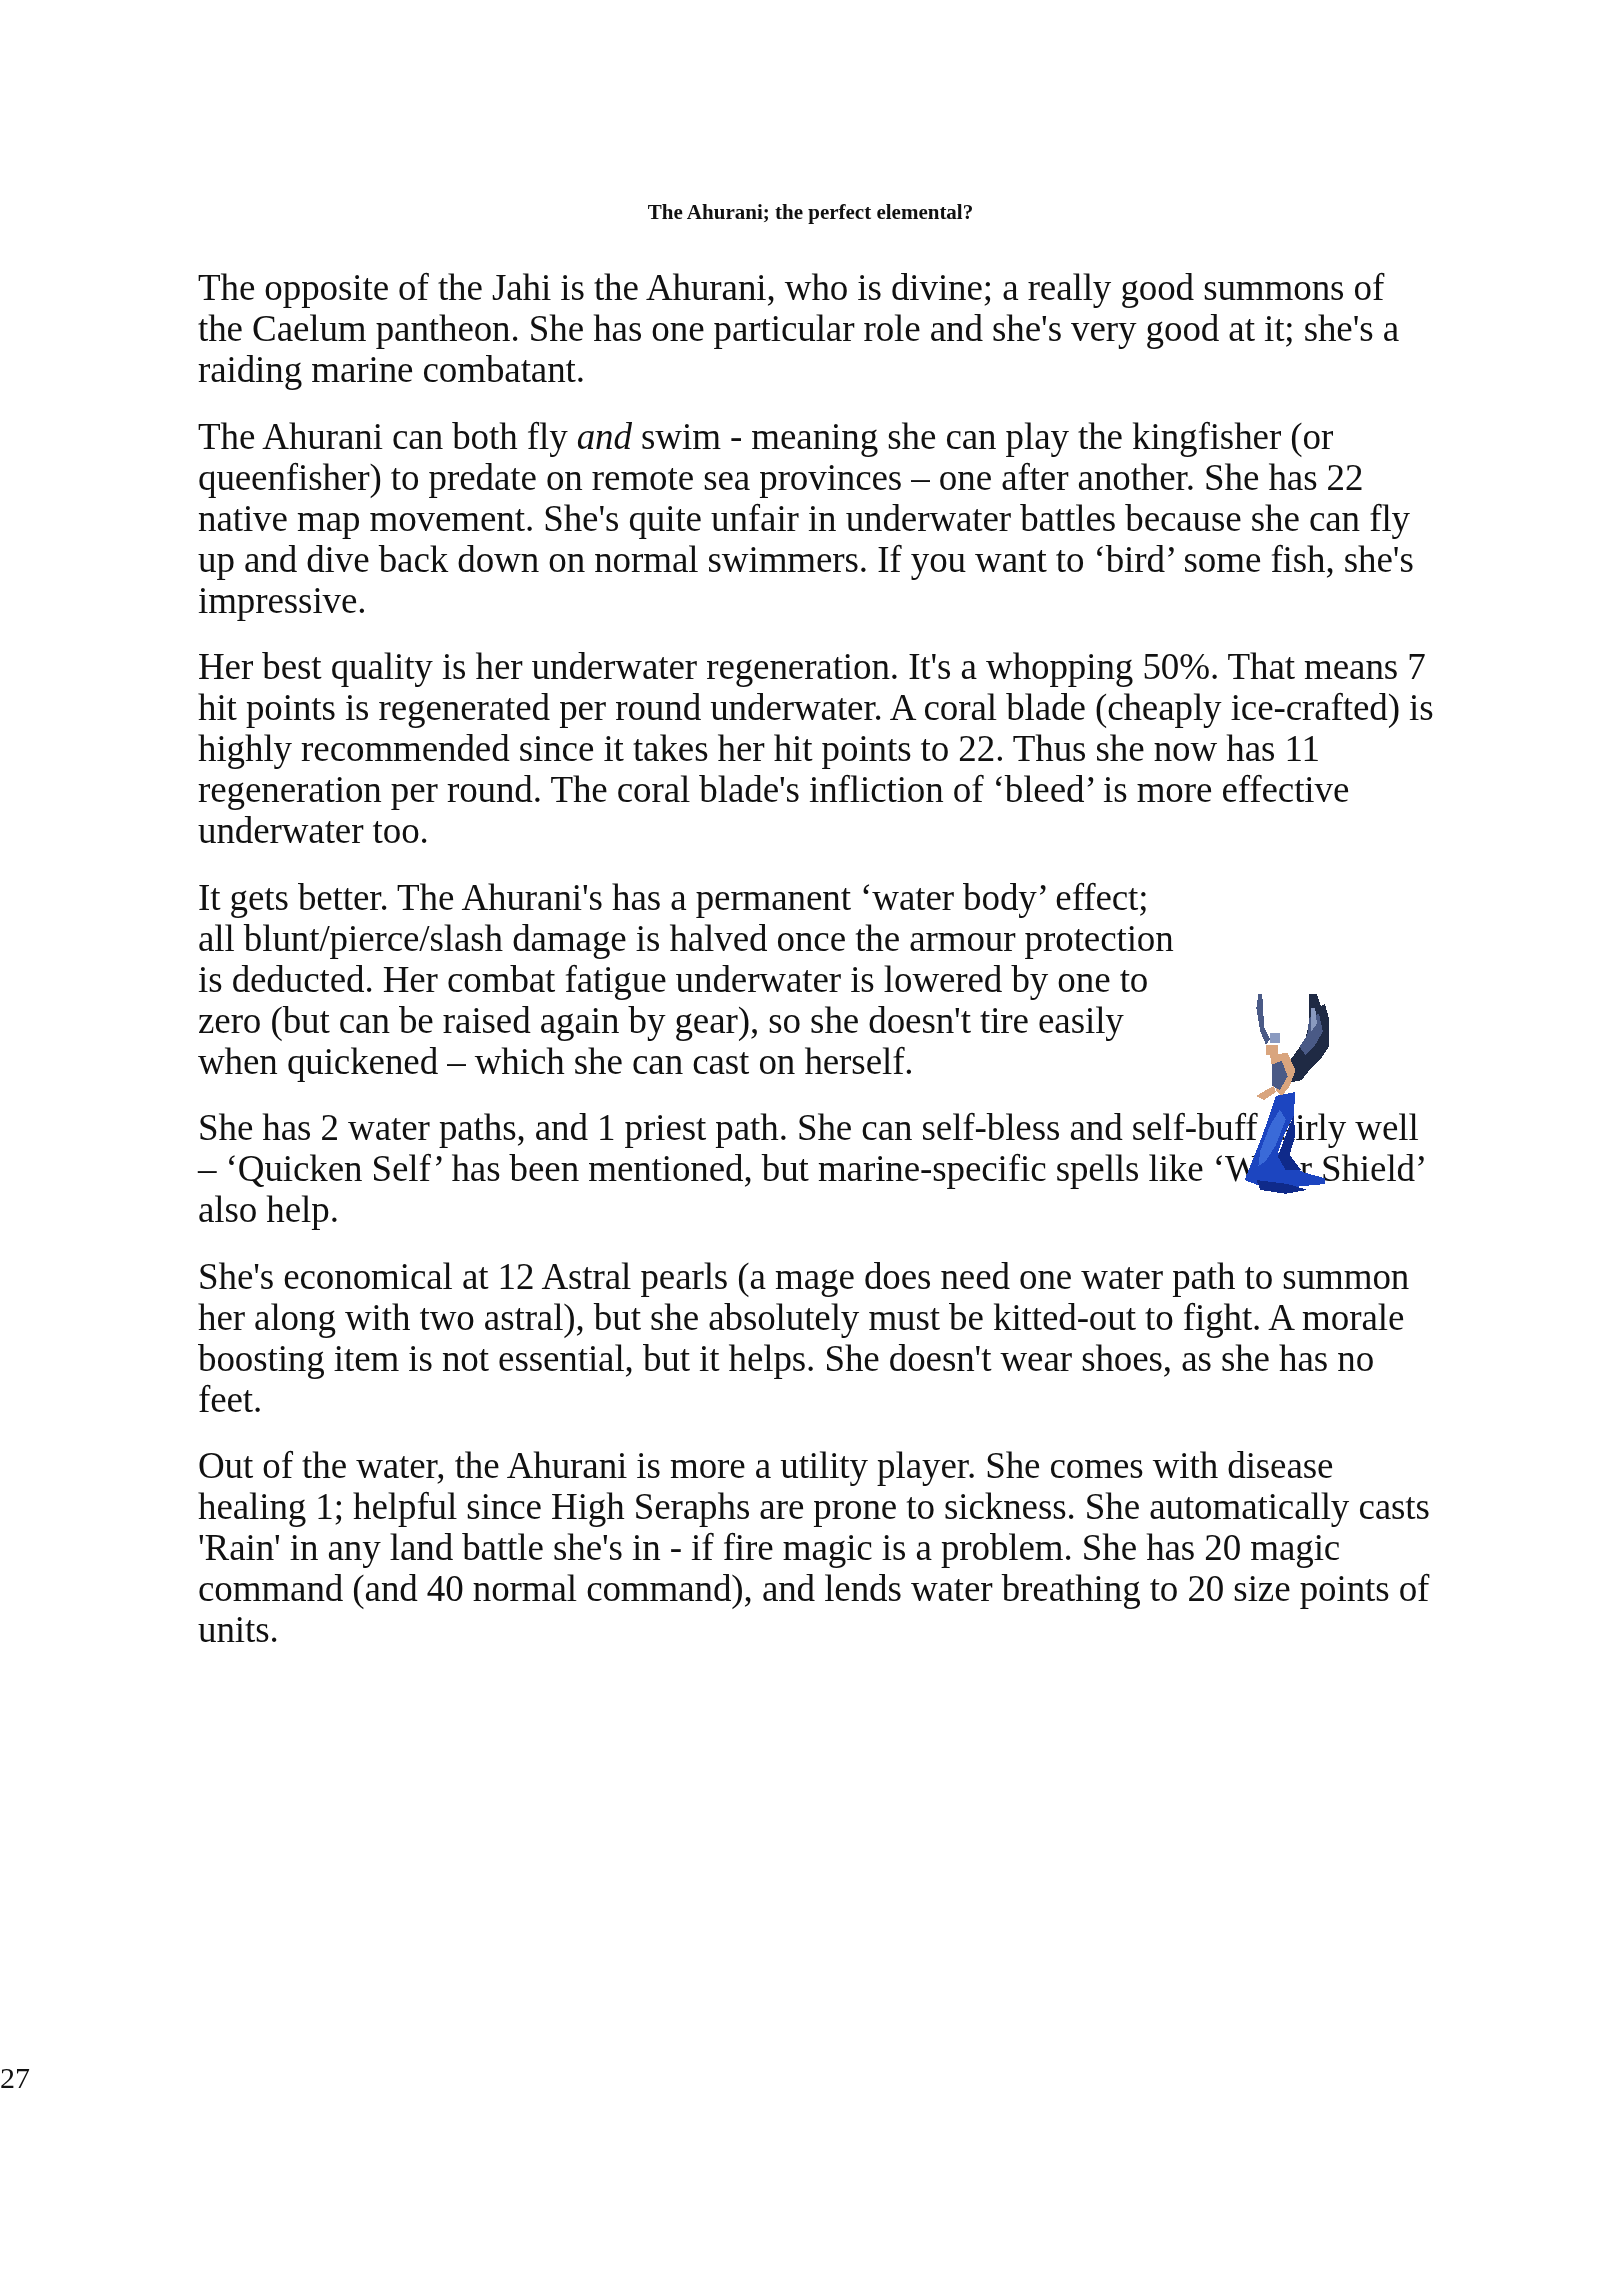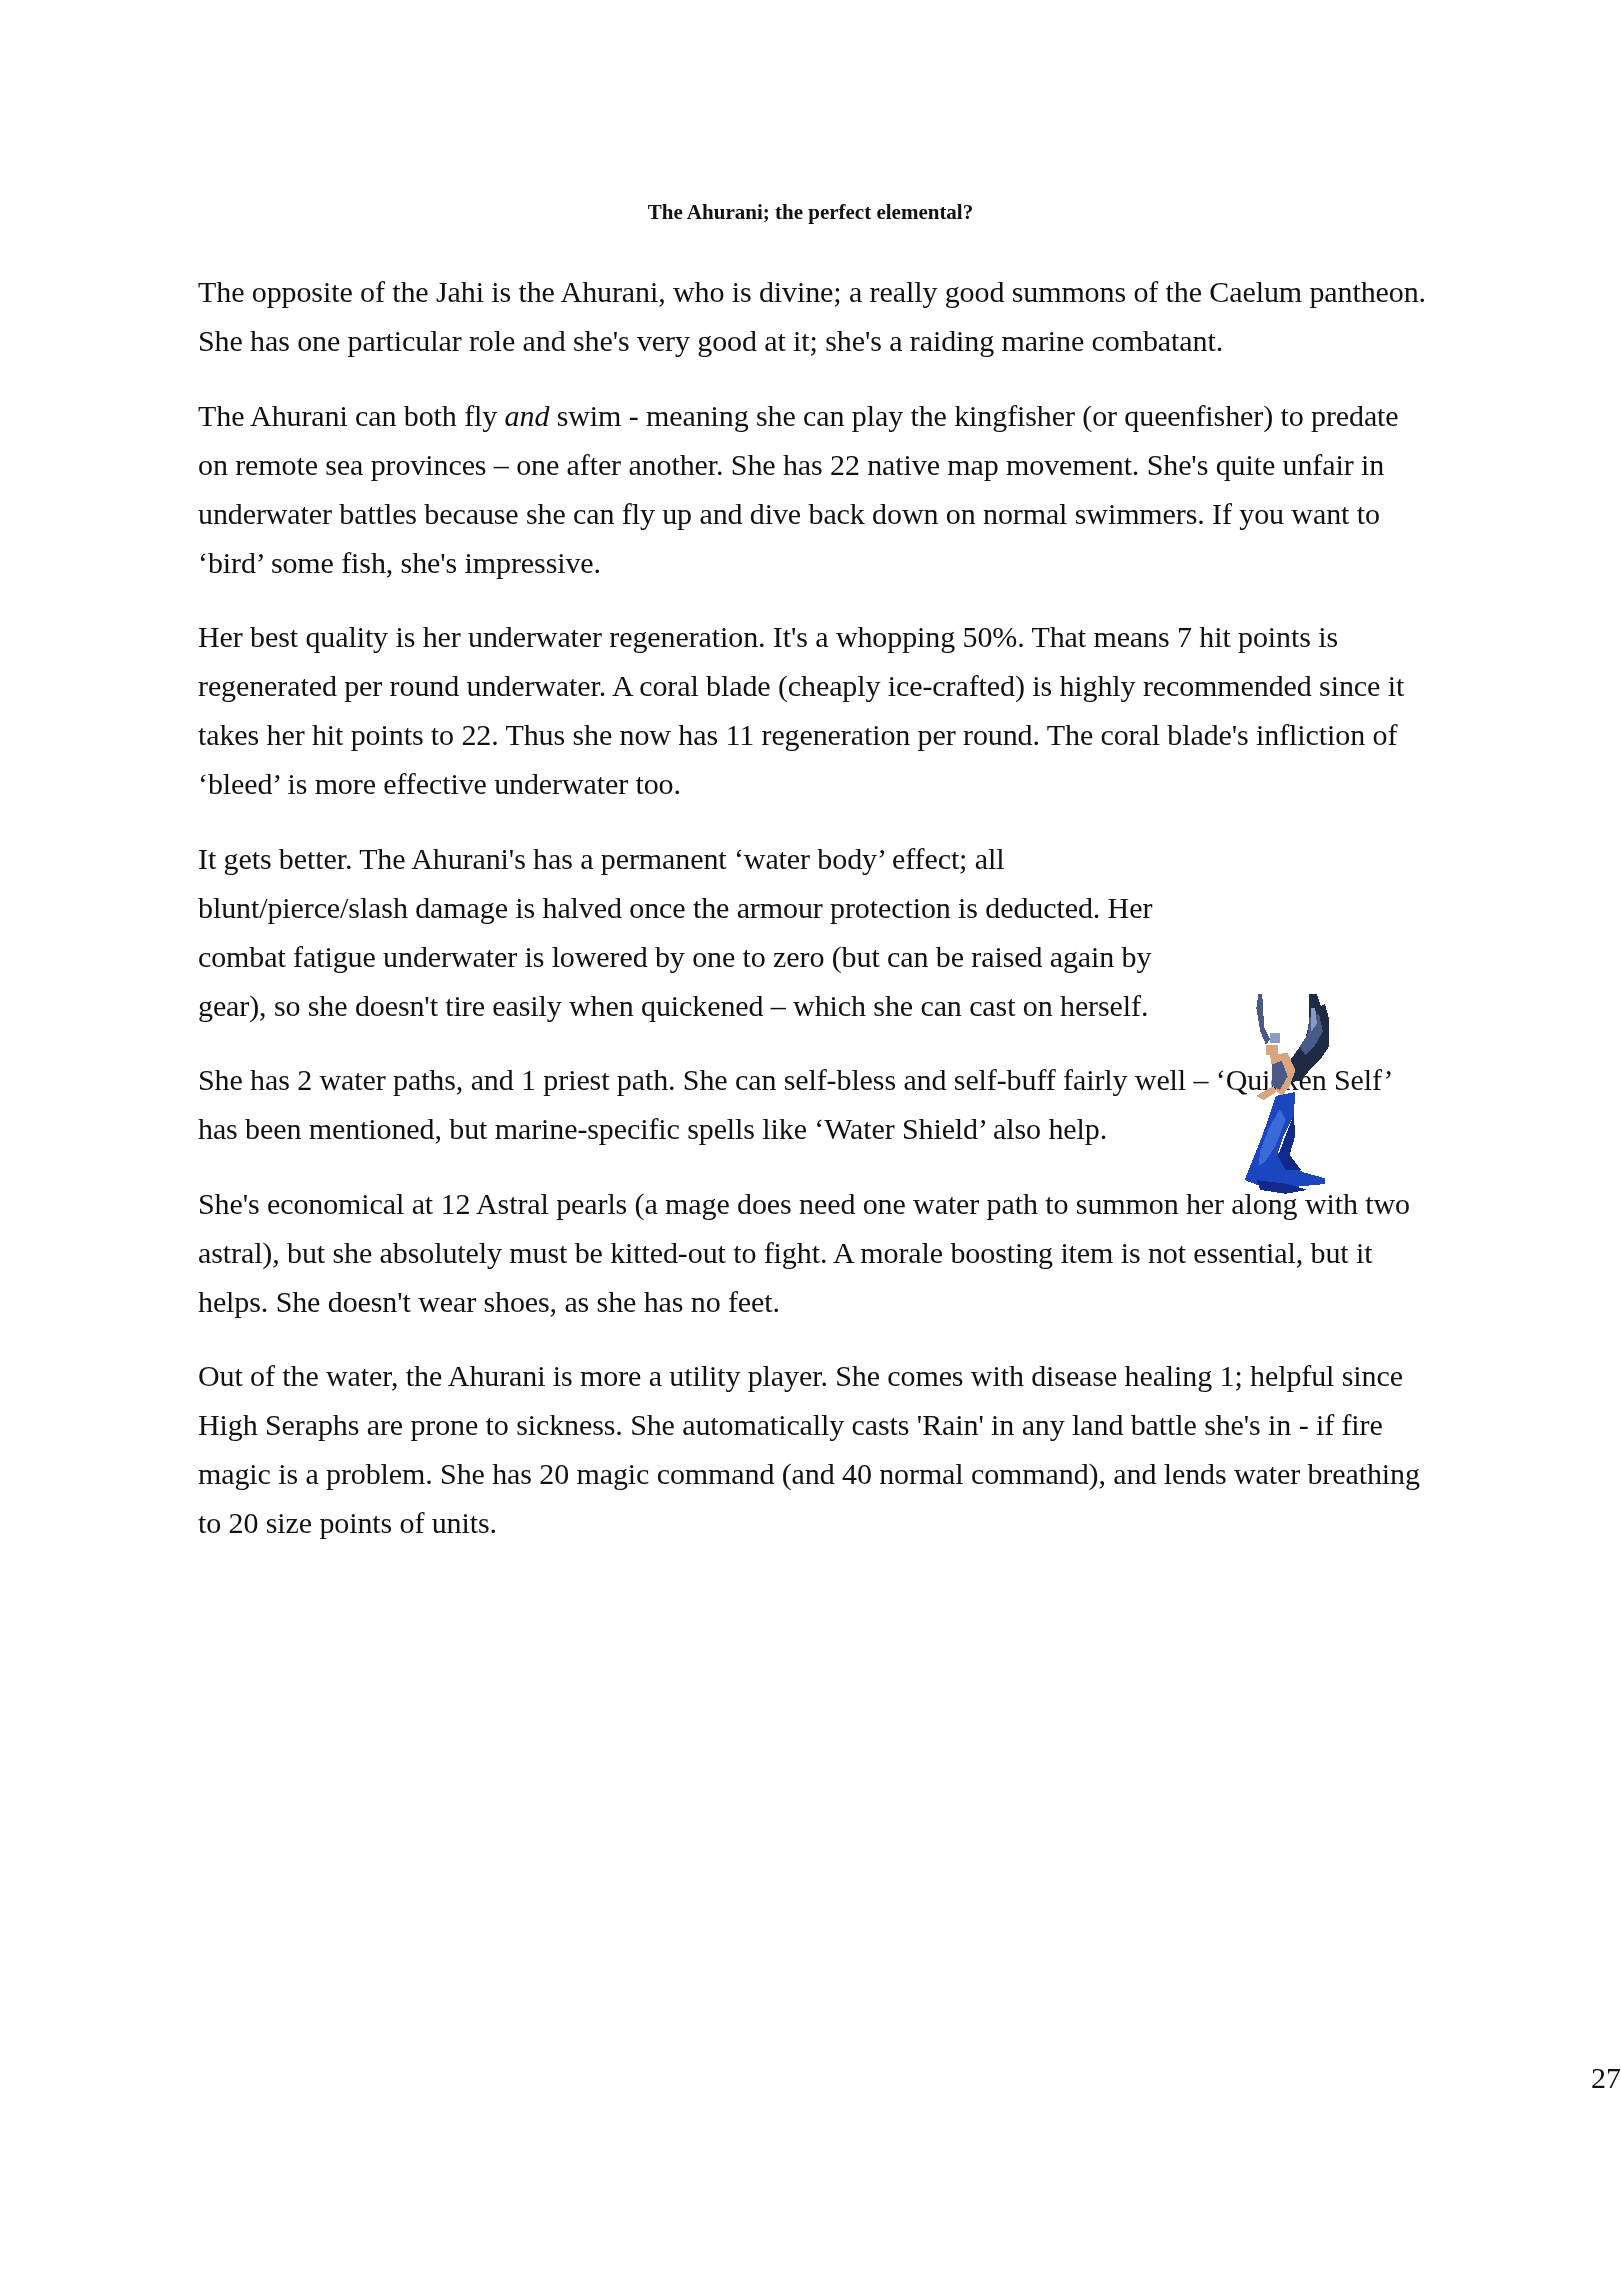--- a/index.html
+++ b/index.html
@@ -27,40 +27,40 @@
       margin: 0;
     }
     .body-text {
       position: absolute;
       left: 198px;
       top: 267px;
       width: 1237px;
     }
     .para {
       margin: 0 0 25.5px 0;
-      font-size: 30px;
-      line-height: 49px;
+      font-size: 37px;
+      line-height: 41px;
       letter-spacing: -0.1px;
     }
     .para.with-figure {
       width: 990px;
     }
     .figure-wrap {
       position: absolute;
       left: 1227px;
       top: 988px;
       width: 137px;
       height: 211px;
     }
     .page-number {
       position: absolute;
       left: 0;
       width: 1621px;
       top: 2060px;
-      text-align: right;
+      text-align: left;
       font-family: "Liberation Serif", serif;
       font-size: 30px;
       line-height: 35px;
     }
     em { font-style: italic; }
   </style>
 </head>
 <body>
 
 <h1 class="page-title">The Ahurani; the perfect elemental?</h1>

